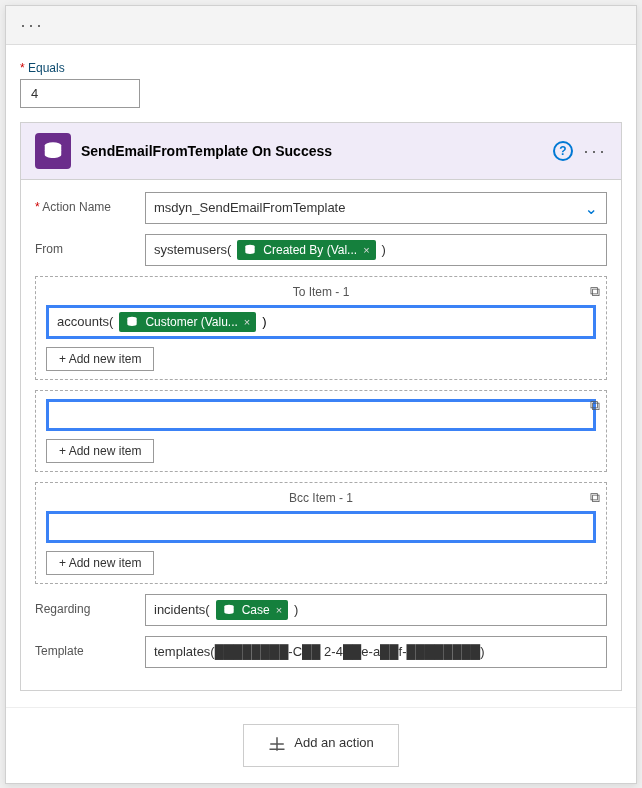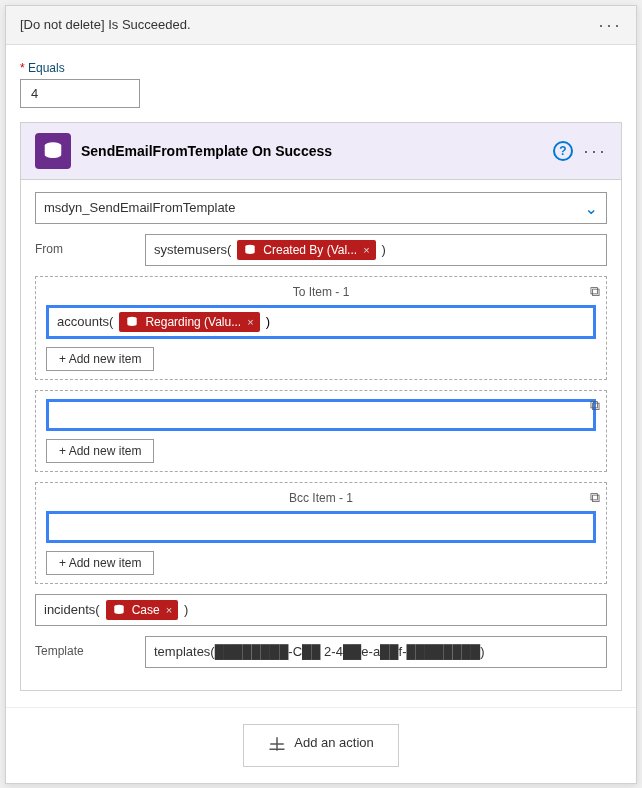--- a/index.html
+++ b/index.html
@@ -142,21 +142,21 @@
     }
     .dropdown-arrow {
       position: absolute;
       right: 8px;
       top: 50%;
       transform: translateY(-50%);
       color: #0078d4;
       font-size: 16px;
     }
     .tag-chip {
-      background: #b91c1c;
+      background: #15803d;
       color: white;
       border-radius: 2px;
       padding: 2px 6px;
       font-size: 12px;
       display: flex;
       align-items: center;
       gap: 4px;
     }
     .tag-chip .chip-db {
       width: 16px;
@@ -236,21 +236,20 @@
       font-size: 13px;
       color: #333;
     }
   </style>
 </head>
 <body>
 
 <div class="outer-card">
 
   <div class="outer-header">
-    <span class="outer-header-title">[Do not delete] Is Succeeded.</span>
     <span class="three-dots">···</span>
   </div>
 
   <div class="outer-body">
 
     
     <div class="field-label">* <span>Equals</span></div>
     <input class="equals-input" type="text" value="4" style="">
 
     
@@ -267,20 +266,21 @@
         <span class="inner-card-title">SendEmailFromTemplate On Success</span>
         <div class="header-actions">
           <div class="help-icon">?</div>
           <span class="three-dots">···</span>
         </div>
       </div>
 
       <div class="inner-body">
 
         <div class="form-row">
+          <div class="form-label required">Action Name</div>
           <div class="form-control with-dropdown">
             <span class="form-value-text">msdyn_SendEmailFromTemplate</span>
             <span class="dropdown-arrow">⌄</span>
           </div>
         </div>
 
         <div class="form-row">
           <div class="form-label">From</div>
           <div class="form-control">
             <span class="form-value-text">systemusers(</span>
@@ -305,21 +305,21 @@
           <div class="dashed-inner">
             <span class="form-value-text">accounts(</span>
             <div class="tag-chip">
               <span class="chip-db">
                 <svg viewBox="0 0 24 24" width="14" height="14" fill="white" xmlns="http://www.w3.org/2000/svg">
                   <ellipse cx="12" cy="6" rx="8" ry="3"></ellipse>
                   <path d="M4 6v5c0 1.66 3.58 3 8 3s8-1.34 8-3V6"></path>
                   <path d="M4 11v5c0 1.66 3.58 3 8 3s8-1.34 8-3v-5"></path>
                 </svg>
               </span>
-              <span>Regarding (Valu...</span>
+              <span>Customer (Valu...</span>
               <span class="chip-close">×</span>
             </div>
             <span>)</span>
           </div>
           <button class="add-new-item-btn">+ Add new item</button>
         </div>
 
         <div class="dashed-section">
           <span class="copy-icon" title="Copy">⧉</span>
           <div class="dashed-inner"></div>
@@ -327,20 +327,21 @@
         </div>
 
         <div class="dashed-section">
           <span class="copy-icon" title="Copy">⧉</span>
           <div class="dashed-label">Bcc Item - 1</div>
           <div class="dashed-inner"></div>
           <button class="add-new-item-btn">+ Add new item</button>
         </div>
 
         <div class="form-row">
+          <div class="form-label">Regarding</div>
           <div class="form-control">
             <span class="form-value-text">incidents(</span>
             <div class="tag-chip">
               <span class="chip-db">
                 <svg viewBox="0 0 24 24" width="14" height="14" fill="white" xmlns="http://www.w3.org/2000/svg">
                   <ellipse cx="12" cy="6" rx="8" ry="3"></ellipse>
                   <path d="M4 6v5c0 1.66 3.58 3 8 3s8-1.34 8-3V6"></path>
                   <path d="M4 11v5c0 1.66 3.58 3 8 3s8-1.34 8-3v-5"></path>
                 </svg>
               </span>

